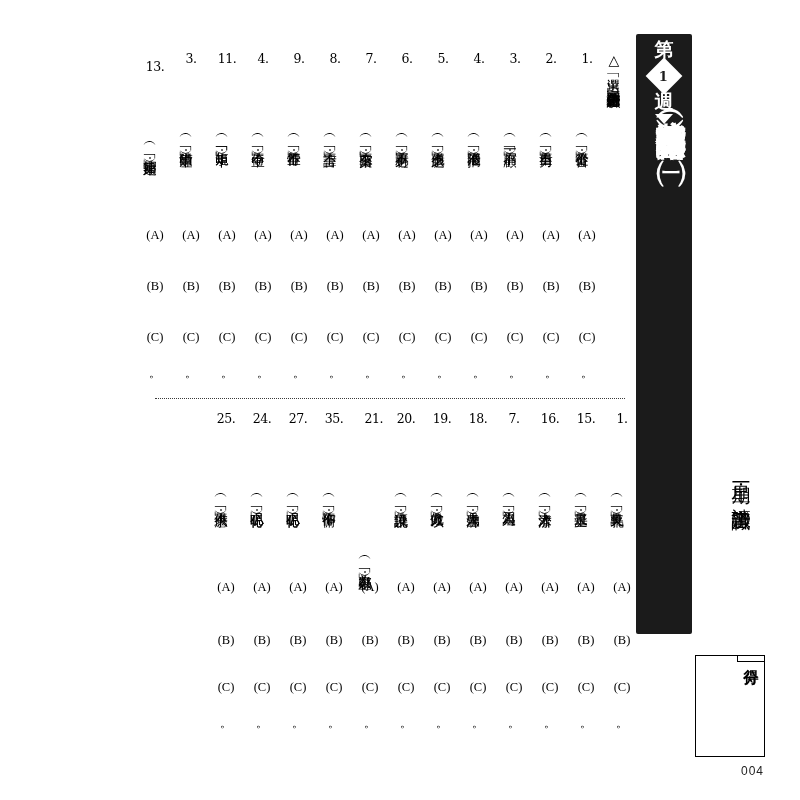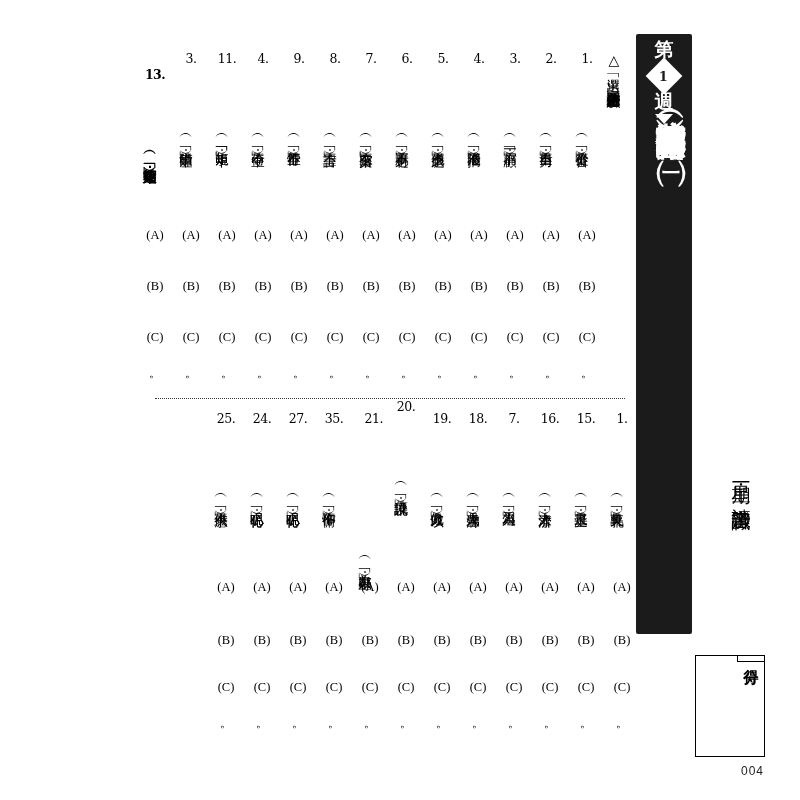--- a/index.html
+++ b/index.html
@@ -290,21 +290,21 @@
       <div class="opt" style="position: absolute; width: 26px; text-align: center; top: 330px; right: 560px;">(C)</div>
       <div class="opt" style="position: absolute; width: 26px; text-align: center; top: 365px; right: 560px;">。</div>
       <div class="qcol" style="top: 52px; right: 596px;">
         <div class="qnum">3.</div>
         <div class="qtext v">（　）中「饋」猶虛：</div>
       </div>
       <div class="opt" style="position: absolute; width: 26px; text-align: center; top: 228px; right: 596px;">(A)</div>
       <div class="opt" style="position: absolute; width: 26px; text-align: center; top: 279px; right: 596px;">(B)</div>
       <div class="opt" style="position: absolute; width: 26px; text-align: center; top: 330px; right: 596px;">(C)</div>
       <div class="opt" style="position: absolute; width: 26px; text-align: center; top: 365px; right: 596px;">。</div>
-      <div class="qcol" style="top: 68px; right: 632px; font-weight: bold;">
+      <div class="qcol" style="top: 60px; right: 632px;">
         <div class="qnum">13.</div>
         <div class="qtext v">（　）乘「軺」建節：</div>
       </div>
       <div class="opt" style="position: absolute; width: 26px; text-align: center; top: 228px; right: 632px;">(A)</div>
       <div class="opt" style="position: absolute; width: 26px; text-align: center; top: 279px; right: 632px;">(B)</div>
       <div class="opt" style="position: absolute; width: 26px; text-align: center; top: 330px; right: 632px;">(C)</div>
       <div class="opt" style="position: absolute; width: 26px; text-align: center; top: 365px; right: 632px;">。</div>
     </div>
   <div id="bottom-row">
       <div class="qcol" style="top: 412px; right: 165px;">
@@ -348,21 +348,21 @@
       <div class="opt" style="position: absolute; width: 26px; text-align: center; top: 680px; right: 309px;">(C)</div>
       <div class="opt" style="position: absolute; width: 26px; text-align: center; top: 715px; right: 309px;">。</div>
       <div class="qcol" style="top: 412px; right: 345px;">
         <div class="qnum">19.</div>
         <div class="qtext v">（　）以「儆」效尤：</div>
       </div>
       <div class="opt" style="position: absolute; width: 26px; text-align: center; top: 580px; right: 345px;">(A)</div>
       <div class="opt" style="position: absolute; width: 26px; text-align: center; top: 633px; right: 345px;">(B)</div>
       <div class="opt" style="position: absolute; width: 26px; text-align: center; top: 680px; right: 345px;">(C)</div>
       <div class="opt" style="position: absolute; width: 26px; text-align: center; top: 715px; right: 345px;">。</div>
-      <div class="qcol" style="top: 400px; right: 381px; text-align: center;">
+      <div class="qcol" style="top: 412px; right: 381px; text-align: center;">
         <div class="qnum">20.</div>
         <div class="qtext v">（　）以「訛」傳訛：</div>
       </div>
       <div class="opt" style="position: absolute; width: 26px; text-align: center; top: 580px; right: 381px;">(A)</div>
       <div class="opt" style="position: absolute; width: 26px; text-align: center; top: 633px; right: 381px;">(B)</div>
       <div class="opt" style="position: absolute; width: 26px; text-align: center; top: 680px; right: 381px;">(C)</div>
       <div class="opt" style="position: absolute; width: 26px; text-align: center; top: 715px; right: 381px;">。</div>
       <div class="qcol" style="top: 412px; right: 417px; text-align: right;">
         <div class="qnum">21.</div>
         <div class="qtext v">（　）以鄰為「壑」：</div>

